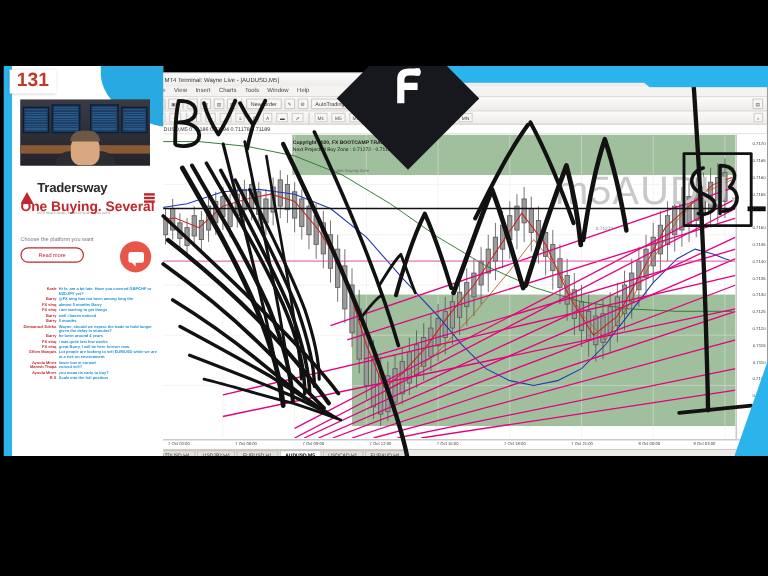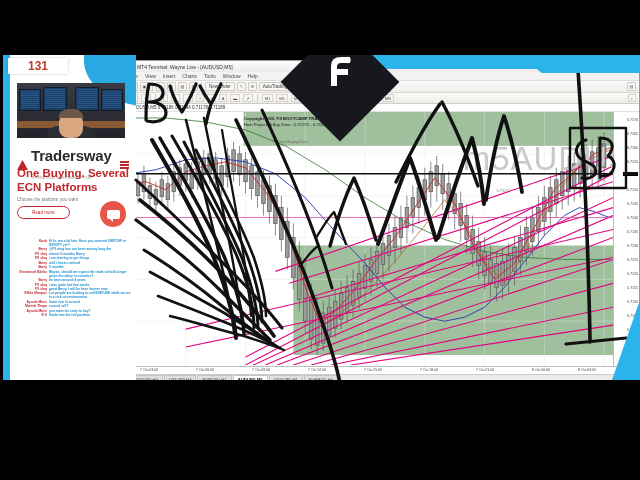--- a/index.html
+++ b/index.html
@@ -83,21 +83,21 @@
   .status-right { display:flex; align-items:center; gap:2px; padding-right:3px; }
   .net-ico { width:7px; height:5px; background:#4d8f3f; border-radius:1px; }
 
   .help-bar { height:8px; background:#f4f3f1; font-size:4.2px; color:#444;
               display:flex; align-items:center; padding:0 4px; }
 
   
   #leftpanel { position:absolute; left:3px; top:55px; width:133px; height:325px;
                background:#ffffff; z-index:50; overflow:hidden; }
   .badge131 { position:absolute; left:5px; top:3px; background:#fff; color:#c0392b;
-              font-size:12px; font-weight:bold; padding:1px 20px; z-index:4;
+              font-size:16px; font-weight:bold; padding:1px 6px; z-index:4;
               box-shadow:0 0 2px rgba(0,0,0,.25); }
   .blue-swoosh { position:absolute; right:-28px; top:-10px; width:80px; height:62px;
                  background:#29a9e1; border-bottom-left-radius:70px 46px; z-index:2; }
   .blue-left { position:absolute; left:0; top:0; width:7px; height:325px; background:#2bb3ec; z-index:1;}
   .webcam { position:absolute; left:14px; top:28px; width:108px; height:55px;
             overflow:hidden; z-index:3; background:#1b1b20; }
   .wc-wall { position:absolute; inset:0; background:
        linear-gradient(#3a3a44,#23232b); }
   .wc-mon { position:absolute; background:#1d3a5c; border:1px solid #0d1c2e; }
   .wc-mon::after { content:""; position:absolute; inset:1px;
@@ -108,21 +108,21 @@
              width:24px; height:26px; background:#d9a77f; border-radius:11px 11px 9px 9px;}
   .wc-hair { position:absolute; left:50%; bottom:20px; transform:translateX(-50%);
              width:25px; height:9px; background:#6d5847; border-radius:12px 12px 0 0;}
   .wc-body { position:absolute; left:50%; bottom:0; transform:translateX(-50%);
              width:50px; height:12px; background:#2c2c33; border-radius:14px 14px 0 0;}
 
   .brandrow { position:absolute; left:14px; top:92px; width:112px; display:flex;
               align-items:center; z-index:3; }
   .tw-mark { width:11px; height:10px; background:#c0272d;
              clip-path:polygon(50% 0,100% 100%,0 100%); margin-right:3px; }
-  .tw-name { font-size:15px; font-weight:bold; color:#2a2a2a; letter-spacing:-.2px; }
+  .tw-name { font-size:11px; font-weight:bold; color:#2a2a2a; letter-spacing:-.2px; }
   .tw-sub { font-size:2.6px; color:#8a8a8a; letter-spacing:.3px; }
   .hamburger { margin-left:auto; display:flex; flex-direction:column; gap:1.5px; }
   .hamburger i { display:block; width:9px; height:1.6px; background:#c0272d; }
 
   .adline { position:absolute; left:14px; z-index:3; }
   .ad-h1 { top:112px; font-size:11.5px; font-weight:bold; color:#c0272d; line-height:1.18; }
   .ad-sub { top:142px; font-size:4.6px; color:#777; }
   .ad-btn { top:151px; border:1px solid #c0272d; color:#c0272d; font-size:4.6px;
             border-radius:9px; padding:3px 14px; background:#fff; }
   .chat-bubble { position:absolute; right:10px; top:146px; width:26px; height:26px;
@@ -553,21 +553,20 @@
       </span>
       <span class="hamburger">
           <i></i>
           <i></i>
           <i></i>
         </span>
     </div>
 
     <div class="adline ad-h1">
       <div>One Buying. Several</div>
-      <div>ECN Platforms</div>
     </div>
     <div class="adline ad-sub">Choose the platform you want</div>
     <div class="adline ad-btn">Read more</div>
     <div class="chat-bubble">
         <span class="b"></span>
       </div>
 
     <div class="chatlog">
       <div class="chat-row">
           <span class="chat-name">Kash</span>

